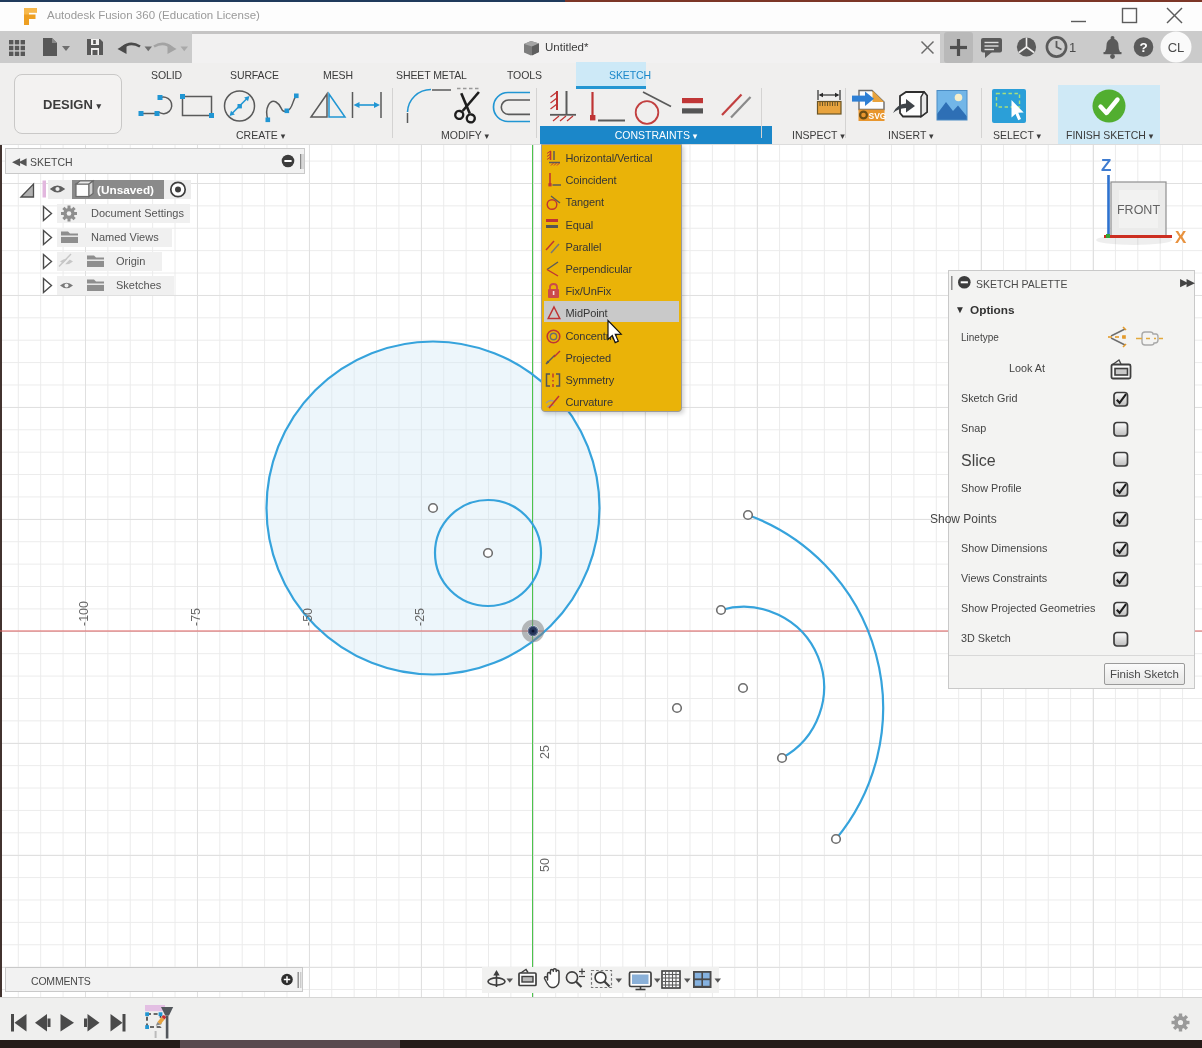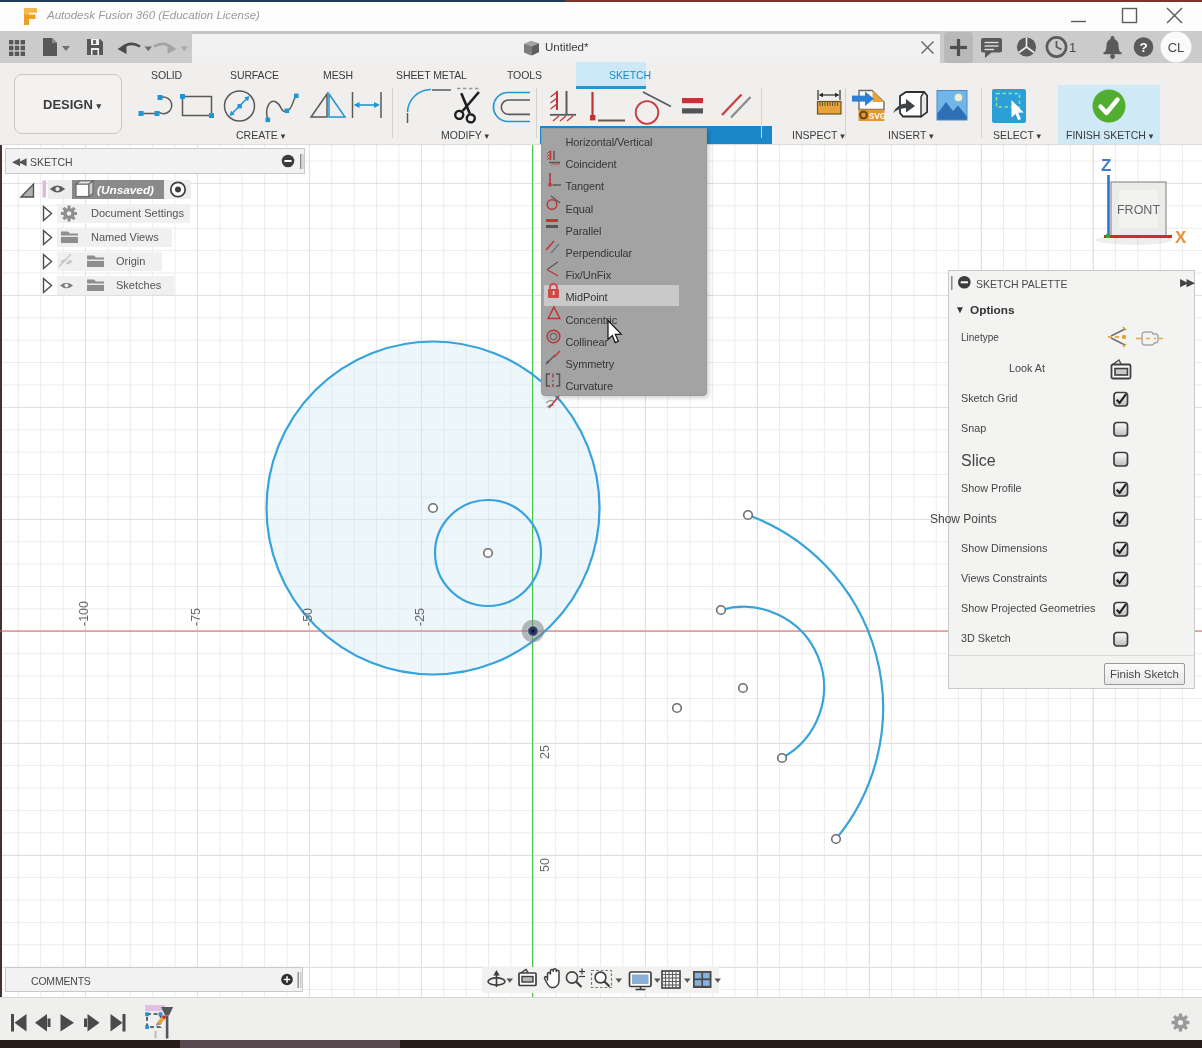--- a/index.html
+++ b/index.html
@@ -5,21 +5,21 @@
   * { margin:0; padding:0; box-sizing:border-box; }
   html,body { width:1202px; height:1048px; overflow:hidden; }
   body { font-family:"Liberation Sans", sans-serif; }
   #app { position:relative; width:1202px; height:1048px; background:#fff; }
   .abs { position:absolute; }
 
   
   #titlebar { left:0; top:0; width:1202px; height:31px; background:#fdfdfd; }
   #topedge { left:0; top:0; width:1202px; height:2px;
     background:linear-gradient(90deg,#203b5c 0 565px,#7c3627 565px 100%); }
-  #titletext { left:47px; top:9px; font-size:11.5px; color:#9a9a9a;font-style:italic; }
+  #titletext { left:47px; top:9px; font-size:11.5px; color:#9a9a9a; }
 
   
   #toolbar2 { left:0; top:31px; width:1202px; height:32px; background:#cbcbcb; }
   #tabstrip { left:192px; top:31px; width:748px; height:32px; background:#f2f1f1;
     border-top:3px solid #c5c4c4; }
   #tabname { left:545px; top:41px; font-size:11.5px; color:#3c3c3c; }
 
   
   #ribbon { left:0; top:63px; width:1202px; height:82px; background:#f0efee;
     border-bottom:1px solid #dcdcdc; }
@@ -48,21 +48,21 @@
 
   
   .panelhdr { background:#f2f2f2; border:1px solid #c9c9c9; position:absolute; }
   #browserhdr { left:5px; top:148px; width:300px; height:26px; }
   #palette { left:948px; top:270px; width:247px; height:419px; background:#f3f3f2;
     border:1px solid #c9c9c9; }
   #comments { left:5px; top:967px; width:298px; height:25px; }
   #navbar { left:482px; top:967px; width:237px; height:26px; background:#f1f1f0; }
 
   
-  #menu { left:541px; top:128px; width:166px; height:268px; background:#a3a3a3;
+  #menu { left:541px; top:144px; width:141px; height:268px; background:#eab308;
     border:1px solid #9b9b9b; border-radius:0 0 4px 4px; box-shadow:2px 2px 4px rgba(0,0,0,0.18); }
   .mitem { position:absolute; left:23.5px; font-size:11px; letter-spacing:-0.1px; color:#363636; }
 
   
   #timeline { left:0; top:997px; width:1202px; height:43px; background:#efefee; border-top:1px solid #d6d6d5; }
   #taskbar { left:0; top:1040px; width:1202px; height:8px; background:#261c19; }
   #taskseg { left:180px; top:1040px; width:220px; height:8px; background:#594a4f; }
 </style>
 </head>
 <body>
@@ -156,21 +156,21 @@
   <svg class="abs" style="left:281px;top:154px" width="24" height="16">
       <circle cx="7" cy="7" r="6.3" fill="#3c3c3c"></circle>
       <rect x="3.4" y="6" width="7.2" height="2" fill="#fff"></rect>
       <rect x="19" y="0" width="1.4" height="15" fill="#8a8a8a"></rect>
       <rect x="21.5" y="0" width="1" height="15" fill="#bbb"></rect>
     </svg>
 
   <div class="abs" style="left:48px;top:180px;width:143px;height:19px;background:#ededed;"></div>
   <div class="abs" style="left:164px;top:180px;width:27px;height:19px;background:#ededed;"></div>
   <div class="abs" style="left:72px;top:180px;width:92px;height:19px;background:#8a8a8a;"></div>
-  <div class="abs" style="left:97px;top:183px;font-size:11.8px;font-weight:bold;color:#fff;font-style:italic;">(Unsaved)</div>
+  <div class="abs" style="left:97px;top:183px;font-size:11.8px;font-weight:bold;color:#fff;">(Unsaved)</div>
   <div class="abs" style="left:57px;top:204px;width:133px;height:19px;background:#f0f0f0;"></div>
   <div class="abs" style="left:91px;top:207px;font-size:11px;color:#545454;">Document Settings</div>
   <div class="abs" style="left:57px;top:228px;width:115px;height:19px;background:#f0f0f0;"></div>
   <div class="abs" style="left:91px;top:231px;font-size:11px;color:#545454;">Named Views</div>
   <div class="abs" style="left:57px;top:252px;width:105px;height:19px;background:#f0f0f0;"></div>
   <div class="abs" style="left:116px;top:255px;font-size:11px;color:#545454;">Origin</div>
   <div class="abs" style="left:57px;top:276px;width:117px;height:19px;background:#f0f0f0;"></div>
   <div class="abs" style="left:116px;top:279px;font-size:11px;color:#545454;">Sketches</div>
   <svg class="abs" id="treeicons" style="left:0;top:175px" width="320" height="125" viewBox="0 175 320 125">
 
@@ -322,21 +322,21 @@
     <div class="abs" style="left:2px;top:156px;width:135px;height:21px;background:#c9c9c9;"></div>
     <div class="mitem" style="top:7px">Horizontal/Vertical</div>
     <div class="mitem" style="top:29px">Coincident</div>
     <div class="mitem" style="top:51px">Tangent</div>
     <div class="mitem" style="top:74px">Equal</div>
     <div class="mitem" style="top:96px">Parallel</div>
     <div class="mitem" style="top:118px">Perpendicular</div>
     <div class="mitem" style="top:140px">Fix/UnFix</div>
     <div class="mitem" style="top:162px">MidPoint</div>
     <div class="mitem" style="top:185px">Concentric</div>
-    <div class="mitem" style="top:207px">Collinear</div>
+    <div class="mitem" style="top:207px">Projected</div>
     <div class="mitem" style="top:229px">Symmetry</div>
     <div class="mitem" style="top:251px">Curvature</div>
   </div>
   <svg class="abs" id="chrome" style="left:0;top:0" width="1202" height="150">
 
     <rect x="22" y="8" width="16" height="17" fill="none"></rect>
     <path d="M 24 25 L 24 8 L 37 8 L 37 12.5 L 29 12.5 L 29 14.5 L 35.5 14.5 L 35.5 19 L 29 19 L 29 25 Z" fill="#ed9f22"></path>
     <path d="M 24 8 L 37 8 L 37 12.5 L 29 12.5 L 29 14.5 L 24 14.5 Z" fill="#f7b84b"></path>
 
     <g stroke="#5c5c5c" stroke-width="1.4" fill="none">

